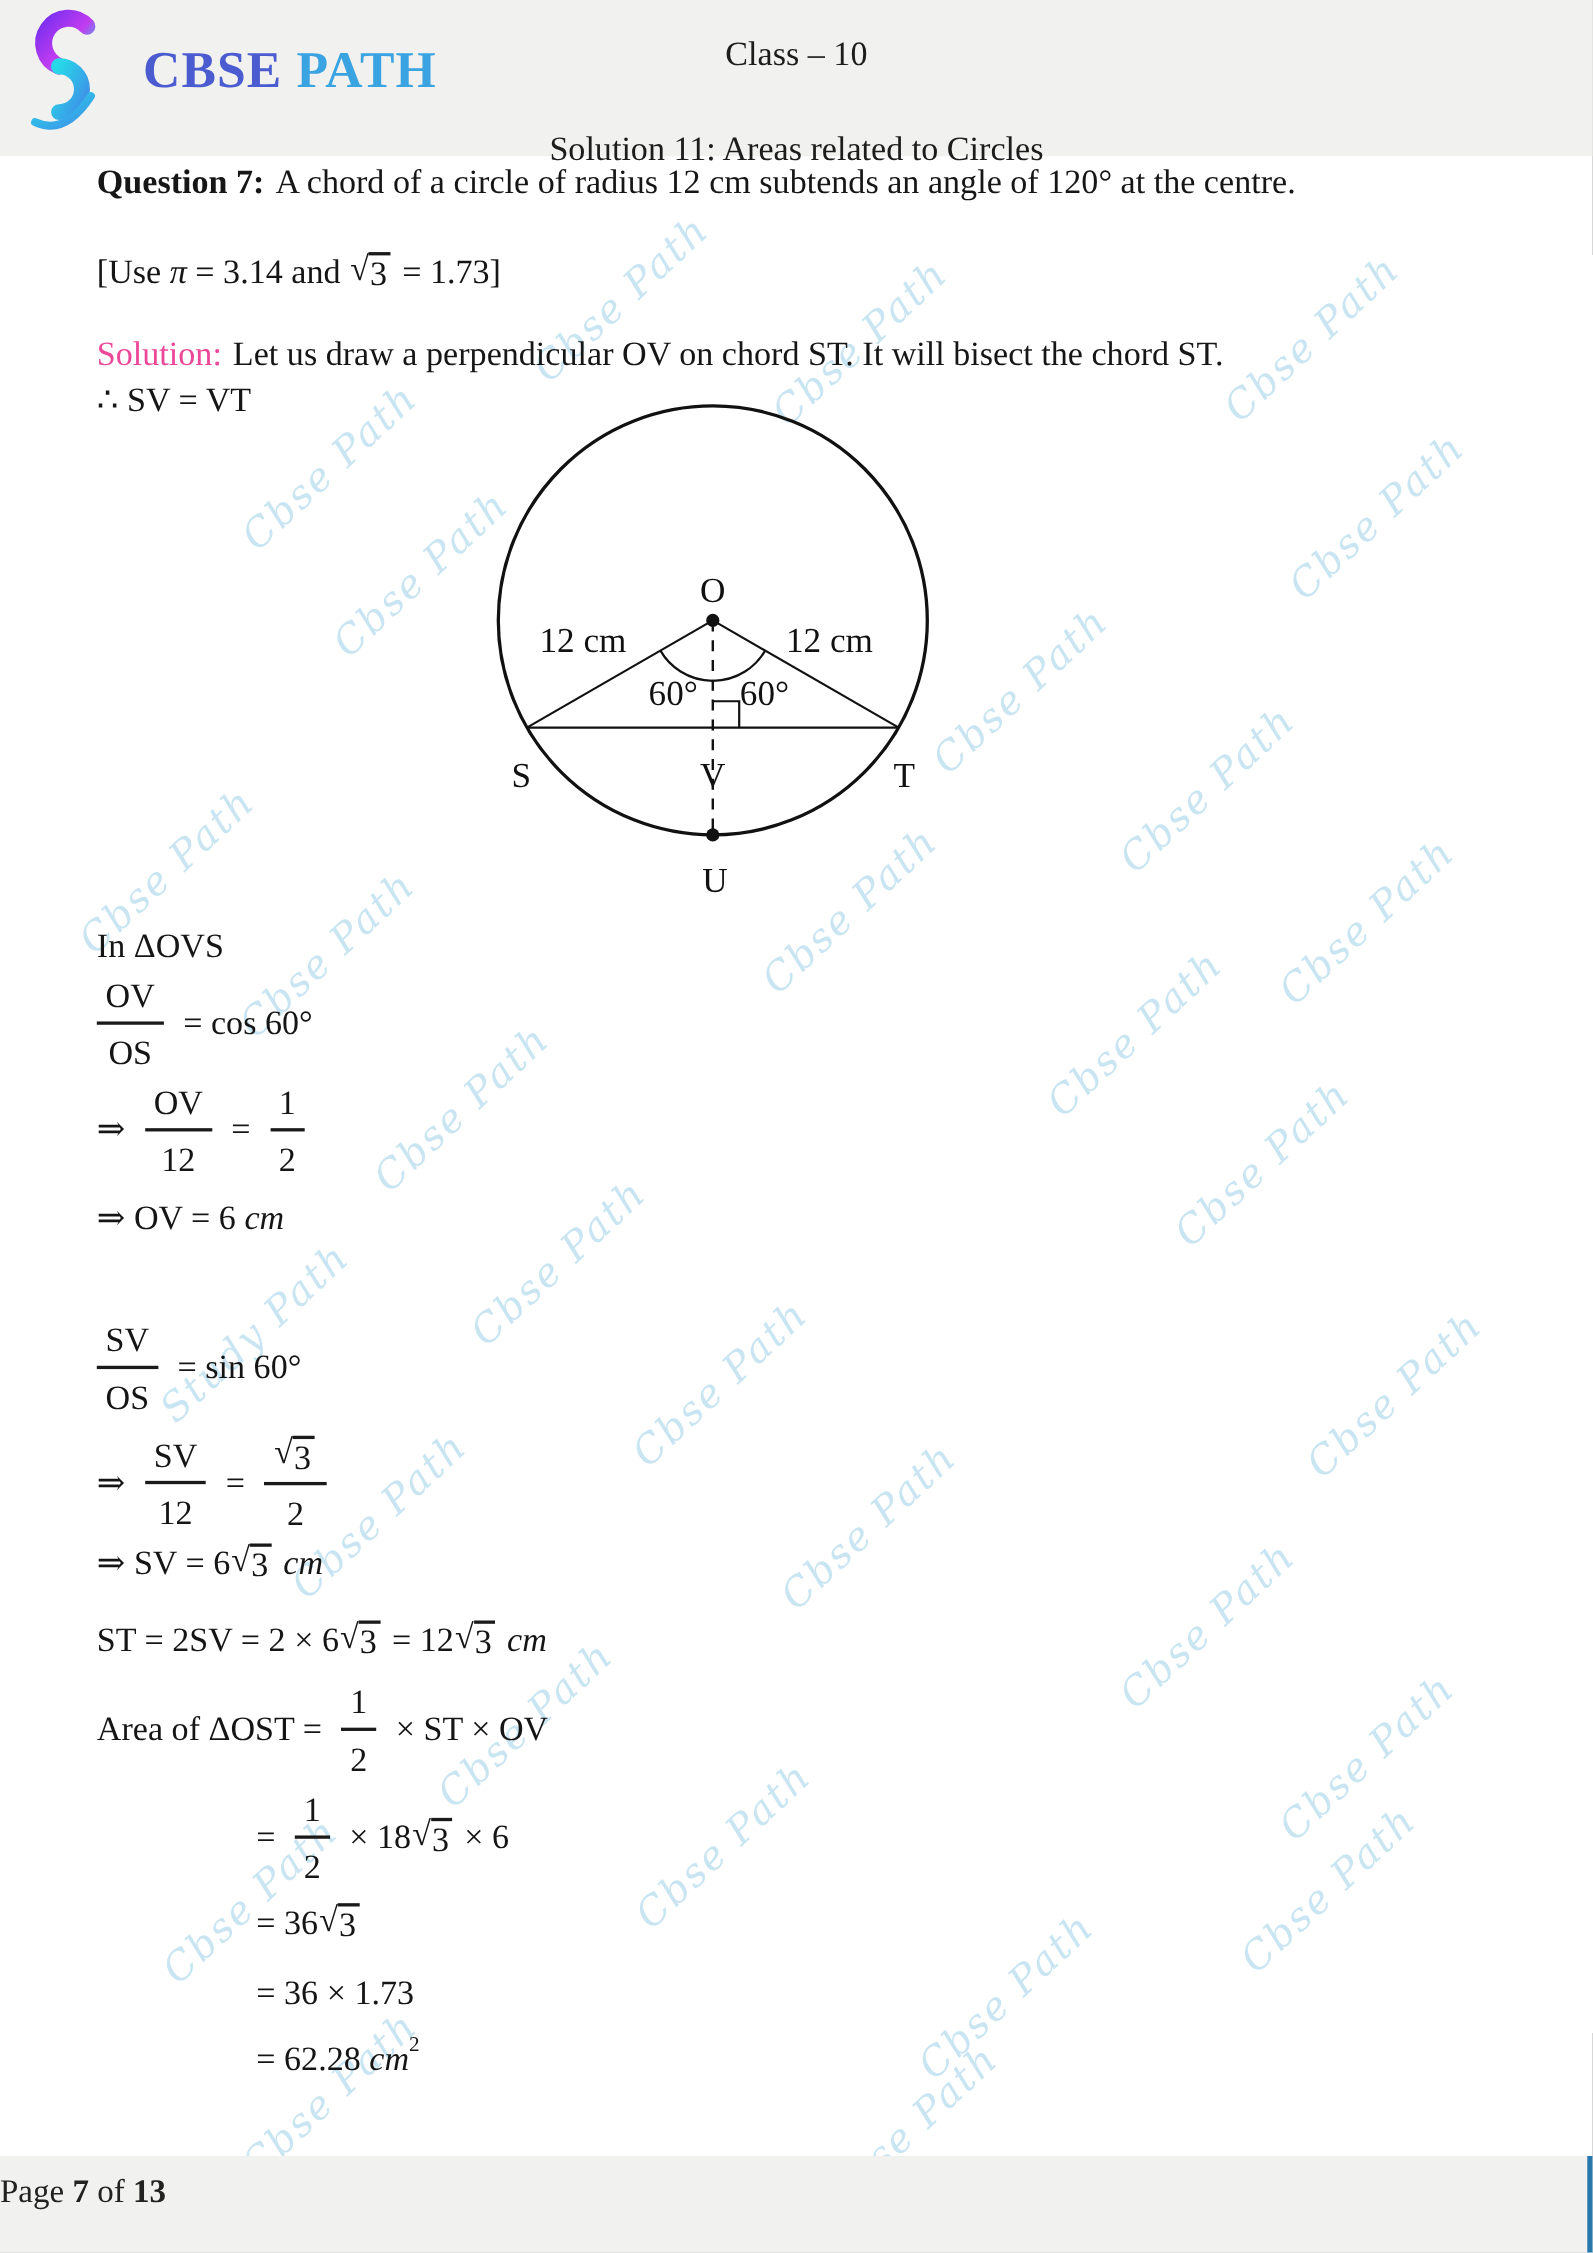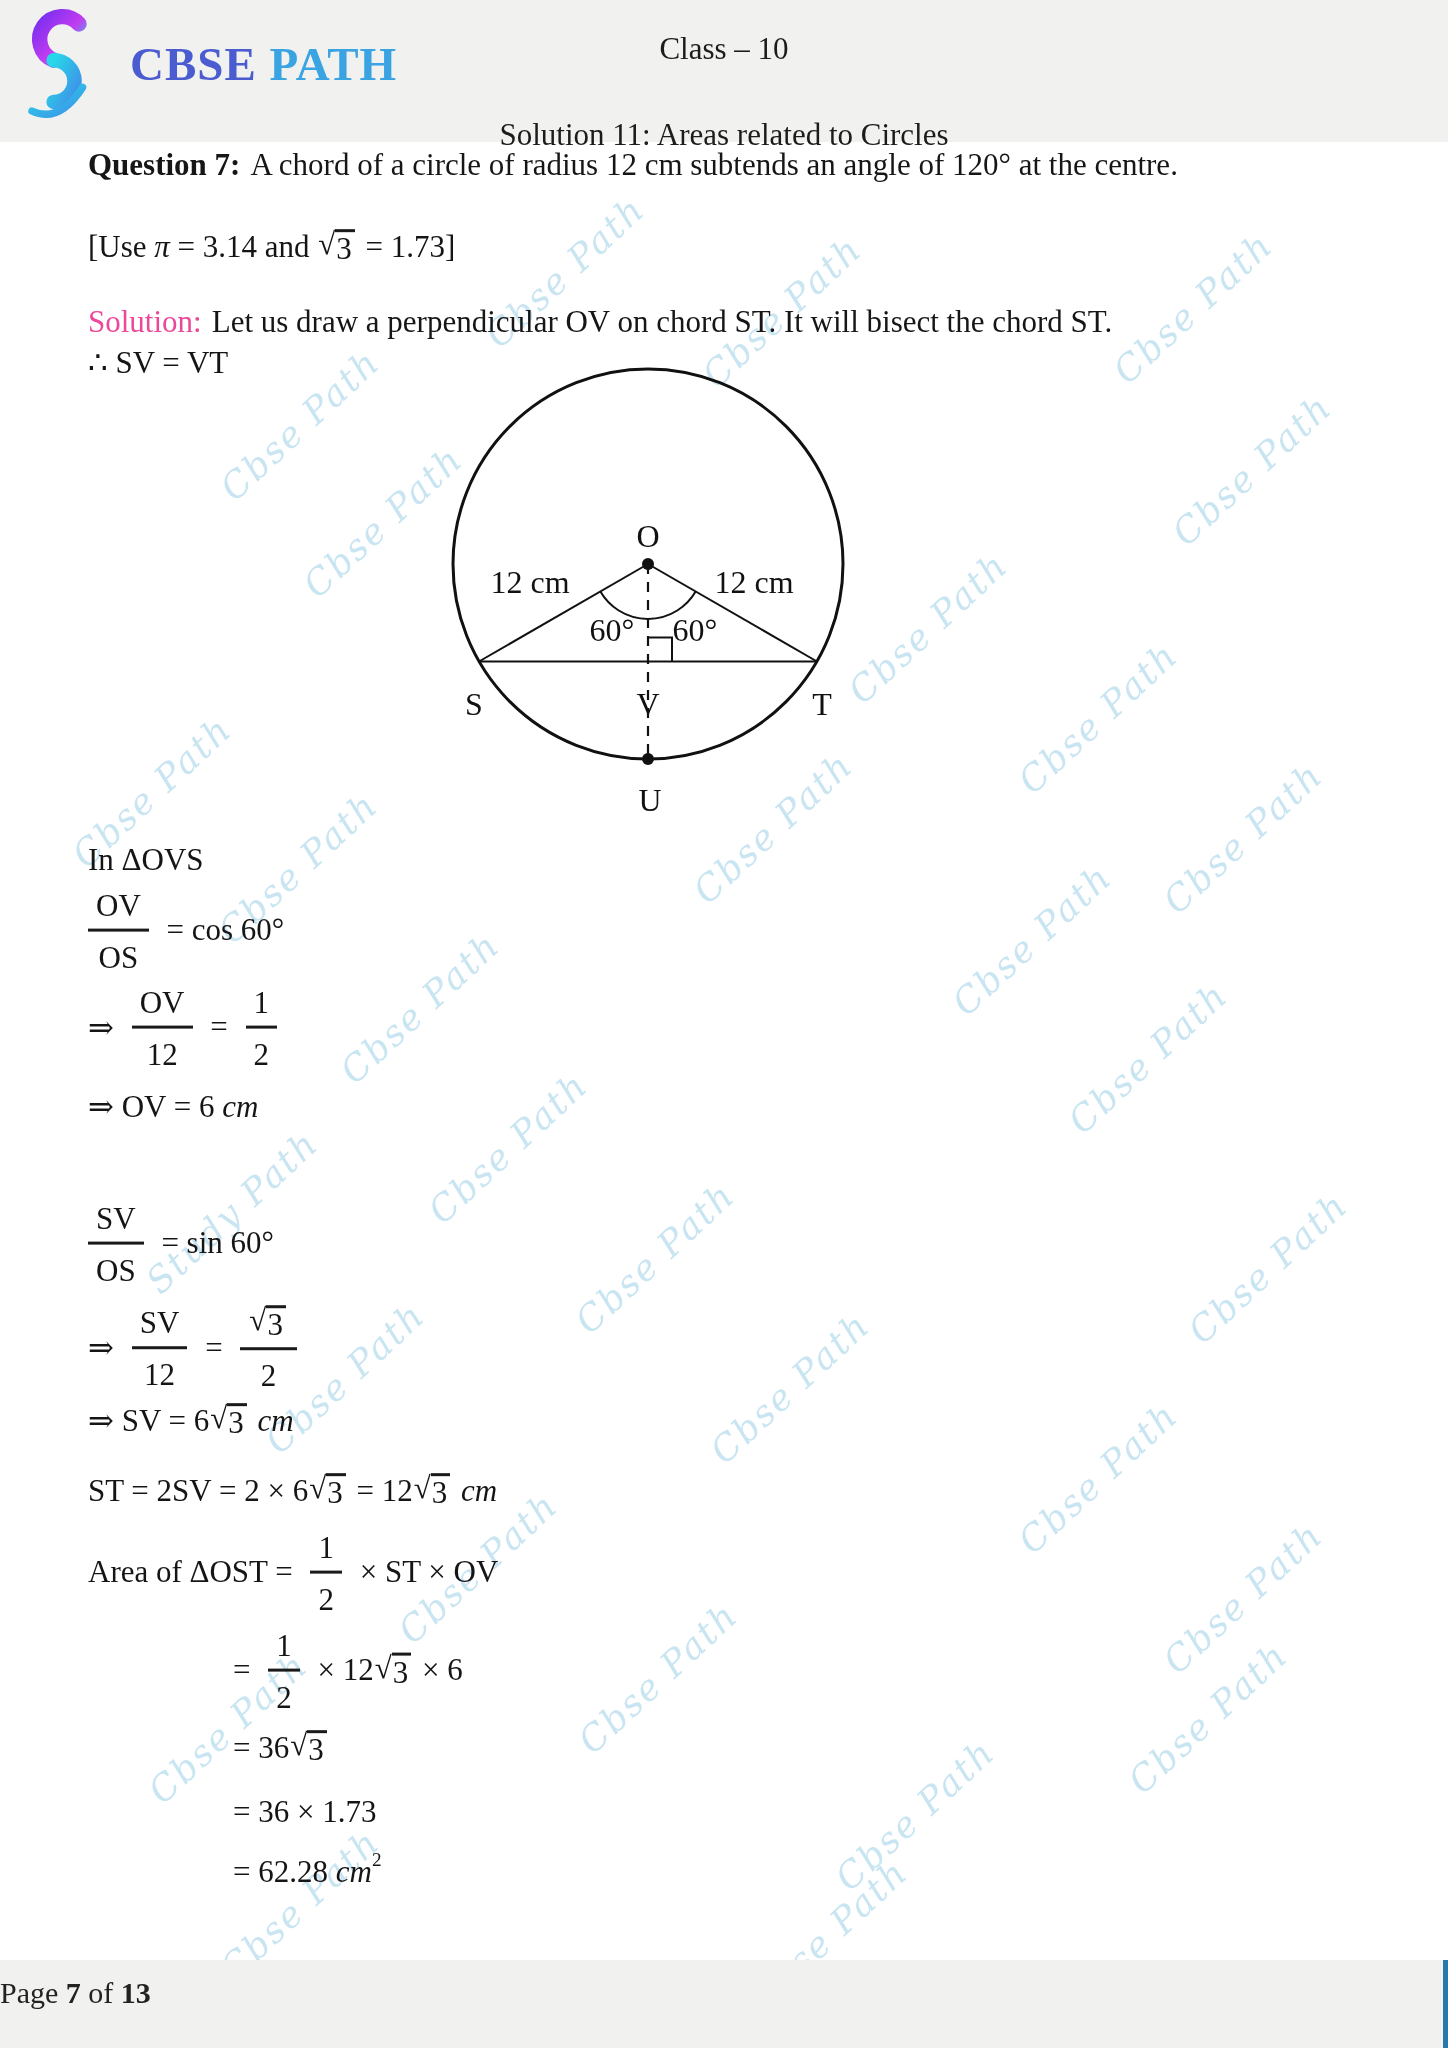--- a/index.html
+++ b/index.html
@@ -154,21 +154,21 @@
         <span class="mbar">3</span>
       </span><span class="mtxt"> </span><span class="mit">cm</span></div>
   <div class="eqline" style="left:88px;top:1490px"><span class="mtxt">ST = 2SV = 2 × 6</span><span class="msqrt">
         <span class="rad">√</span>
         <span class="mbar">3</span>
       </span><span class="mtxt"> = 12</span><span class="msqrt">
         <span class="rad">√</span>
         <span class="mbar">3</span>
       </span><span class="mtxt"> </span><span class="mit">cm</span></div>
   <div class="eqline" style="left:88px;top:1572px"><span class="mtxt">Area of ΔOST = </span><span class="mfrac"><span class="mnum"><span class="mtxt">1</span></span><span class="mden"><span class="mtxt">2</span></span></span><span class="mtxt"> × ST × OV</span></div>
-  <div class="eqline" style="left:233px;top:1670px"><span class="mtxt">= </span><span class="mfrac"><span class="mnum"><span class="mtxt">1</span></span><span class="mden"><span class="mtxt">2</span></span></span><span class="mtxt"> × 12</span><span class="msqrt">
+  <div class="eqline" style="left:233px;top:1670px"><span class="mtxt">= </span><span class="mfrac"><span class="mnum"><span class="mtxt">1</span></span><span class="mden"><span class="mtxt">2</span></span></span><span class="mtxt"> × 18</span><span class="msqrt">
         <span class="rad">√</span>
         <span class="mbar">3</span>
       </span><span class="mtxt"> × 6</span></div>
   <div class="eqline" style="left:233px;top:1747px"><span class="mtxt">= 36</span><span class="msqrt">
         <span class="rad">√</span>
         <span class="mbar">3</span>
       </span></div>
   <div class="eqline" style="left:233px;top:1810px"><span class="mtxt">= 36 × 1.73</span></div>
   <div class="eqline" style="left:233px;top:1870px"><span class="mtxt">= 62.28 </span><span class="mit">cm</span><span class="msup">2</span></div>
 

